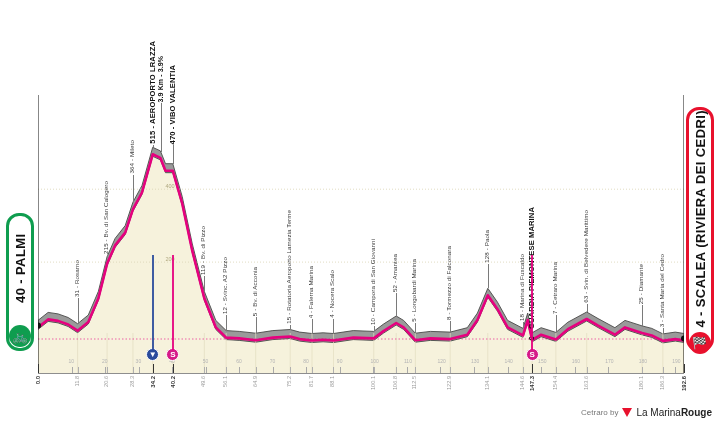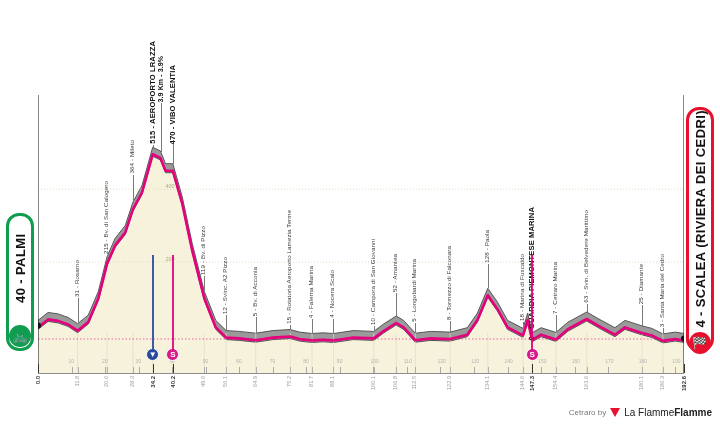--- a/index.html
+++ b/index.html
@@ -311,16 +311,16 @@
       <div style="position: absolute; width: 1.6px; background: rgb(42, 75, 155); left: 151.91px; top: 255px; height: 95px; opacity: 0.9;"></div>
       <div class="badge sprint" style="left: 166.335px; top: 348px;">S</div>
       <div style="position: absolute; width: 1.6px; background: rgb(230, 0, 126); left: 172.035px; top: 255px; height: 95px; opacity: 0.9;"></div>
       <div class="badge sprint" style="left: 525.559px; top: 348px;">S</div>
       <div style="position: absolute; width: 1.6px; background: rgb(230, 0, 126); left: 531.259px; top: 255px; height: 95px; opacity: 0.9;"></div>
     </div>
 
   <div id="footer">
     <span>Cetraro by</span>
     <span class="tri"></span>
-    <span class="brand"><span>La Flamme</span><b>Flamme</b></span>
+    <span class="brand"><span>La Marina</span><b>Rouge</b></span>
   </div>
 
 </div>
 
 </body></html>

